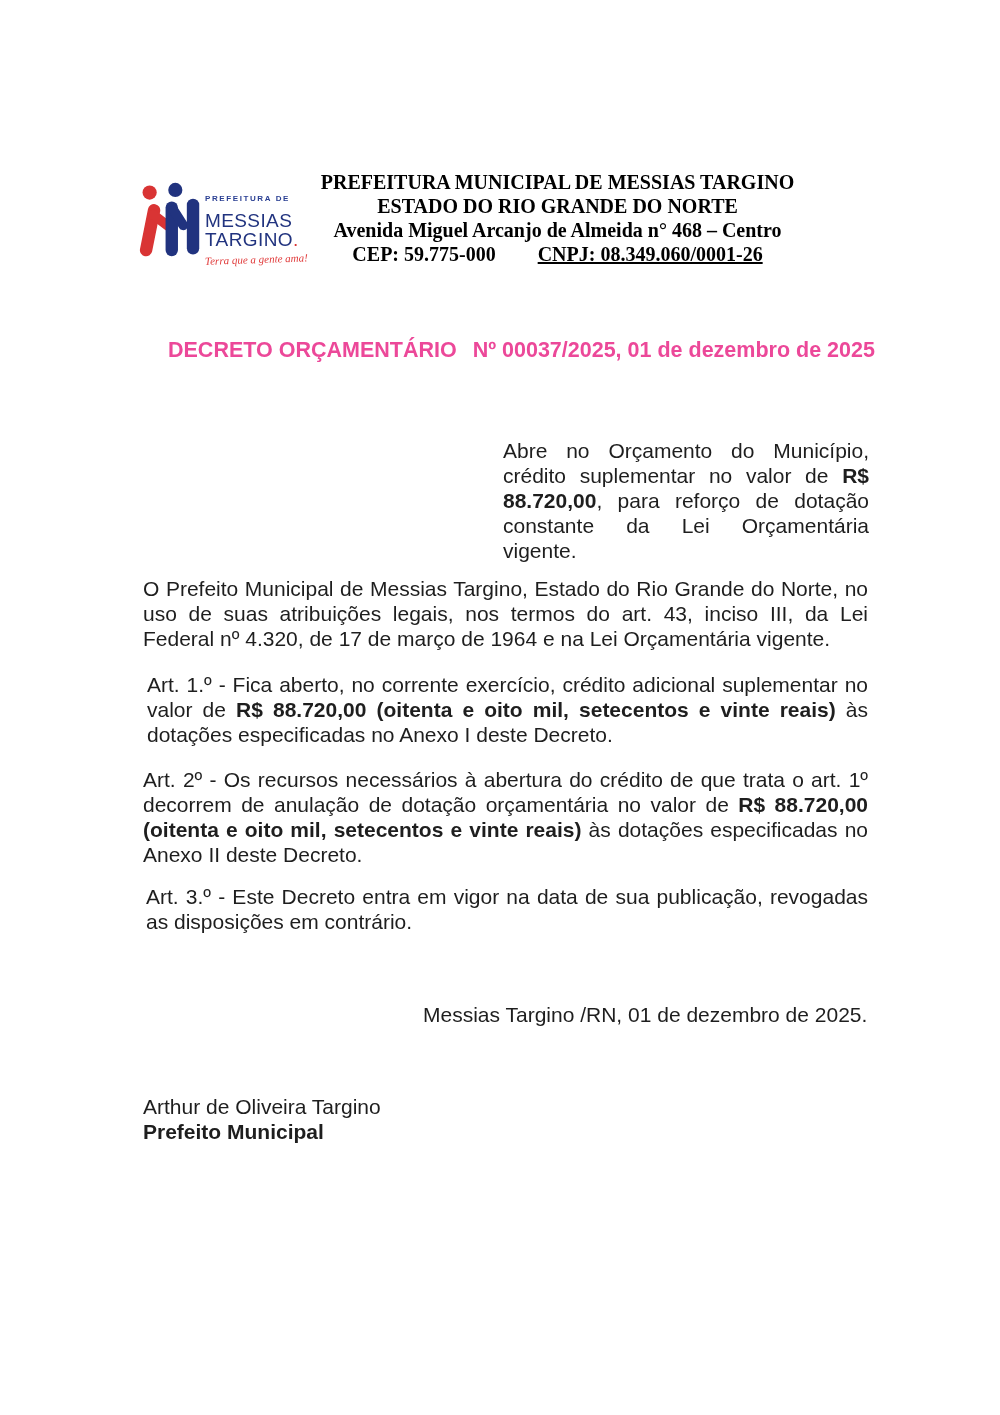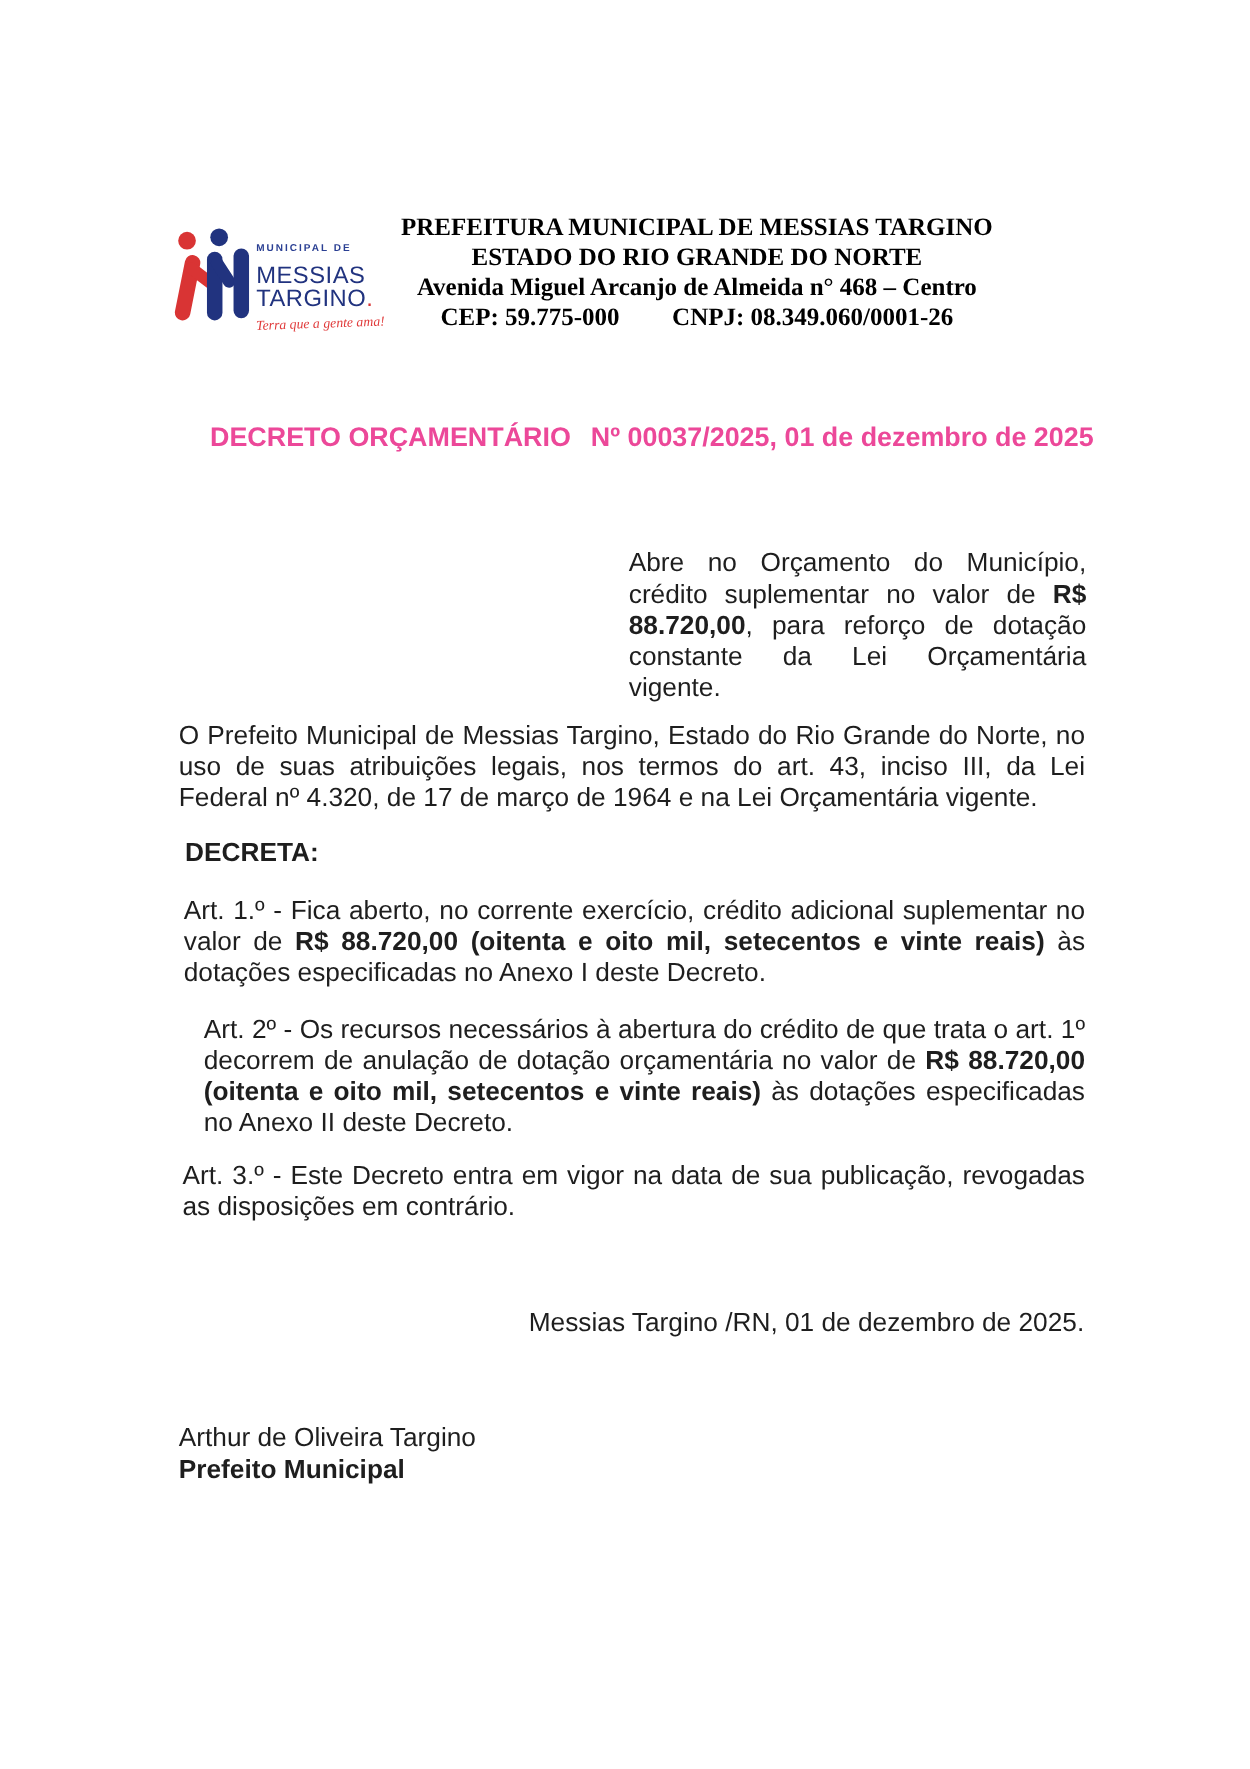--- a/index.html
+++ b/index.html
@@ -40,39 +40,39 @@
   .logo-tagline {
     font-family: "Liberation Serif", serif; font-style: italic;
     font-size: 11px; color: #e03a3a; white-space: nowrap;
     transform: rotate(-2deg); transform-origin: left center;
   }
   .header-text {
     margin-left: 104px; text-align: center;
     font-family: "Liberation Serif", serif; font-weight: bold;
     font-size: 20px; line-height: 24px; color: #000000;
   }
-  .h4-cnpj { display: inline-block; margin-left: 42px; }
+  .h4-cnpj { display: inline-block; margin-left: 42px; text-decoration: underline; }
 
   
   .title {
     margin-top: 72px; padding-left: 25px;
     font-size: 21.5px; font-weight: bold; line-height: 25px;
     white-space: nowrap; color: #ec4899;
   }
   .title-num { margin-left: 16px; }
 
   .ementa {
     margin-top: 75px; margin-left: 360px; width: 366px;
     text-align: justify;
   }
   .preamble { margin-top: 13px; text-align: justify; }
   .decreta  { margin-top: 19px; padding-left: 5px; font-weight: bold; }
   .art      { text-align: justify; }
   .art-1    { margin-top: 21px; padding-left: 4px; }
-  .art-2    { margin-top: 20px; margin-left: 20px; }
+  .art-2    { margin-top: 20px; }
   .art-3    { margin-top: 17px; padding-left: 3px; }
 
   .dateline  { margin-top: 68px; margin-left: 280px; }
   .signature { margin-top: 67px; text-align: left; }
   .sig-role  { font-weight: bold; }
 </style>
 </head>
 <body>
 
 <div class="content">
@@ -83,21 +83,21 @@
       <svg class="logo-mark" width="62" height="80" viewBox="0 0 70 88" aria-hidden="true">
         <circle cx="12" cy="13" r="8" fill="#d93434"></circle>
         <path d="M8 78 L17 33" stroke="#d93434" stroke-width="14" stroke-linecap="round" fill="none"></path>
         <path d="M16 38 L33 51" stroke="#d93434" stroke-width="11" stroke-linecap="round" fill="none"></path>
         <circle cx="41" cy="10" r="8" fill="#21337f"></circle>
         <path d="M37 30 L37 78" stroke="#21337f" stroke-width="14" stroke-linecap="round" fill="none"></path>
         <path d="M39 33 L50 50" stroke="#21337f" stroke-width="11" stroke-linecap="round" fill="none"></path>
         <path d="M61 27 L61 76" stroke="#21337f" stroke-width="14" stroke-linecap="round" fill="none"></path>
       </svg>
       <div class="logo-text">
-        <div class="logo-pref">MUNICIPAL DE</div>
+        <div class="logo-pref">PREFEITURA DE</div>
         <div class="logo-name">MESSIAS</div>
         <div class="logo-name"><span>TARGINO</span><span class="logo-dot">.</span></div>
         <div class="logo-tagline">Terra que a gente ama!</div>
       </div>
     </div>
 
     <div class="header-text">
       <div>PREFEITURA MUNICIPAL DE MESSIAS TARGINO</div>
       <div>ESTADO DO RIO GRANDE DO NORTE</div>
       <div>Avenida Miguel Arcanjo de Almeida n° 468 – Centro</div>
@@ -106,21 +106,20 @@
   </div>
 
   <div class="title">
     <span>DECRETO ORÇAMENTÁRIO</span><span class="title-num">Nº 00037/2025, 01 de dezembro de 2025</span>
   </div>
 
   <p class="ementa"><span>Abre no Orçamento do Município, crédito suplementar no valor de </span><span class="b">R$ 88.720,00</span><span>, para reforço de dotação constante da Lei Orçamentária vigente.</span></p>
 
   <p class="preamble">O Prefeito Municipal de Messias Targino, Estado do Rio Grande do Norte, no uso de suas atribuições legais, nos termos do art. 43, inciso III, da Lei Federal nº 4.320, de 17 de março de 1964 e na Lei Orçamentária vigente.</p>
 
-  <p class="decreta">DECRETA:</p>
 
   <p class="art art-1"><span>Art. 1.º - Fica aberto, no corrente exercício, crédito adicional suplementar no valor de </span><span class="b">R$ 88.720,00 (oitenta e oito mil, setecentos e vinte reais)</span><span> às dotações especificadas no Anexo I deste Decreto.</span></p>
   <p class="art art-2"><span>Art. 2º - Os recursos necessários à abertura do crédito de que trata o art. 1º decorrem de anulação de dotação orçamentária no valor de </span><span class="b">R$ 88.720,00 (oitenta e oito mil, setecentos e vinte reais)</span><span> às dotações especificadas no Anexo II deste Decreto.</span></p>
   <p class="art art-3"><span>Art. 3.º - Este Decreto entra em vigor na data de sua publicação, revogadas as disposições em contrário.</span></p>
 
   <p class="dateline">Messias Targino /RN, 01 de dezembro de 2025.</p>
 
   <div class="signature">
     <div>Arthur de Oliveira Targino</div>
     <div class="sig-role">Prefeito Municipal</div>

